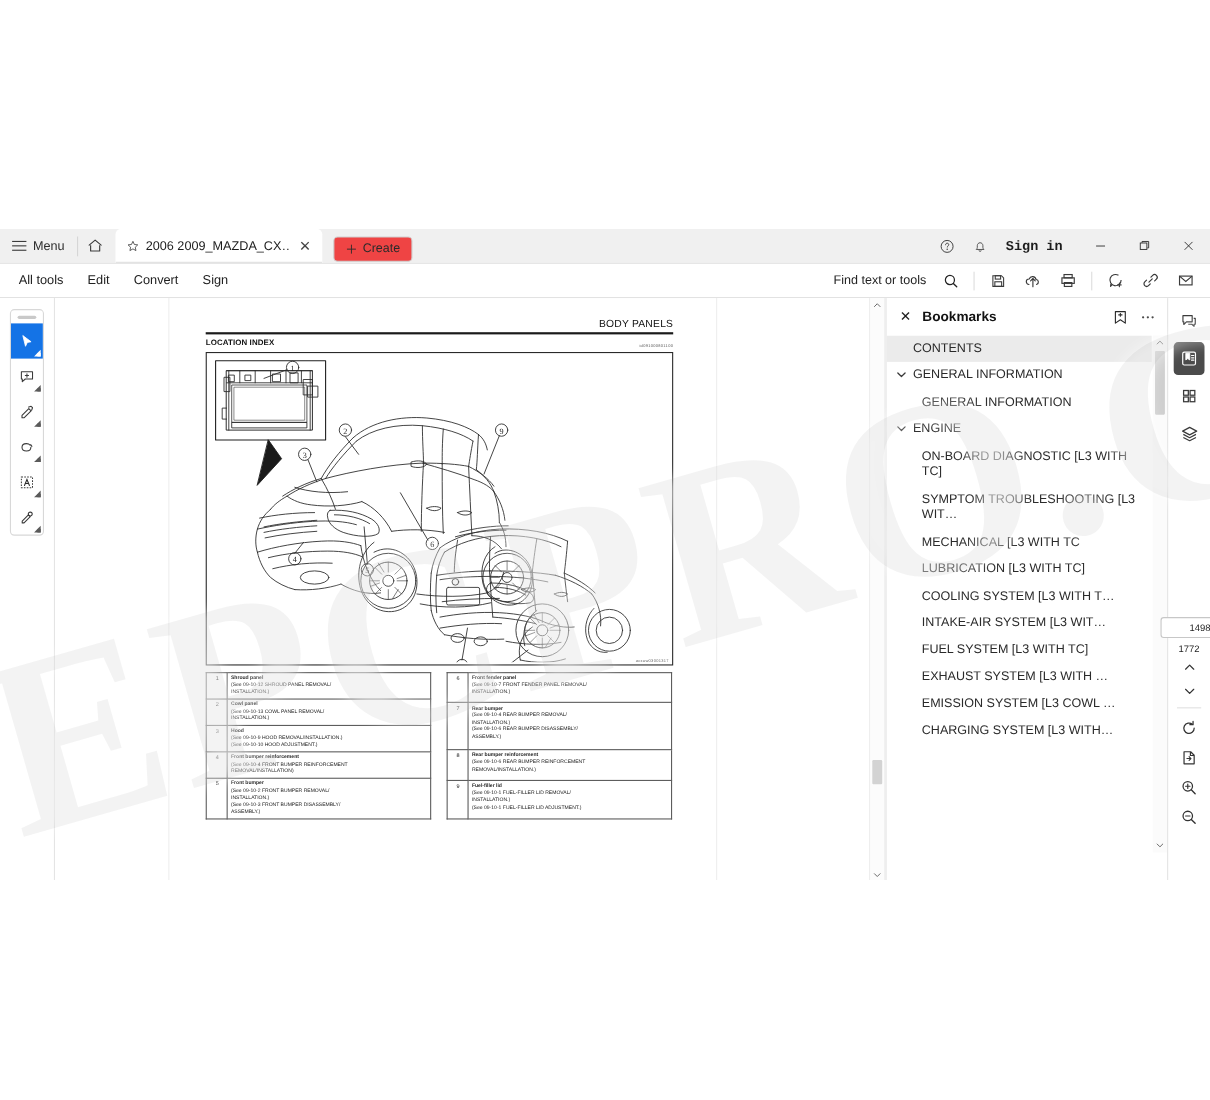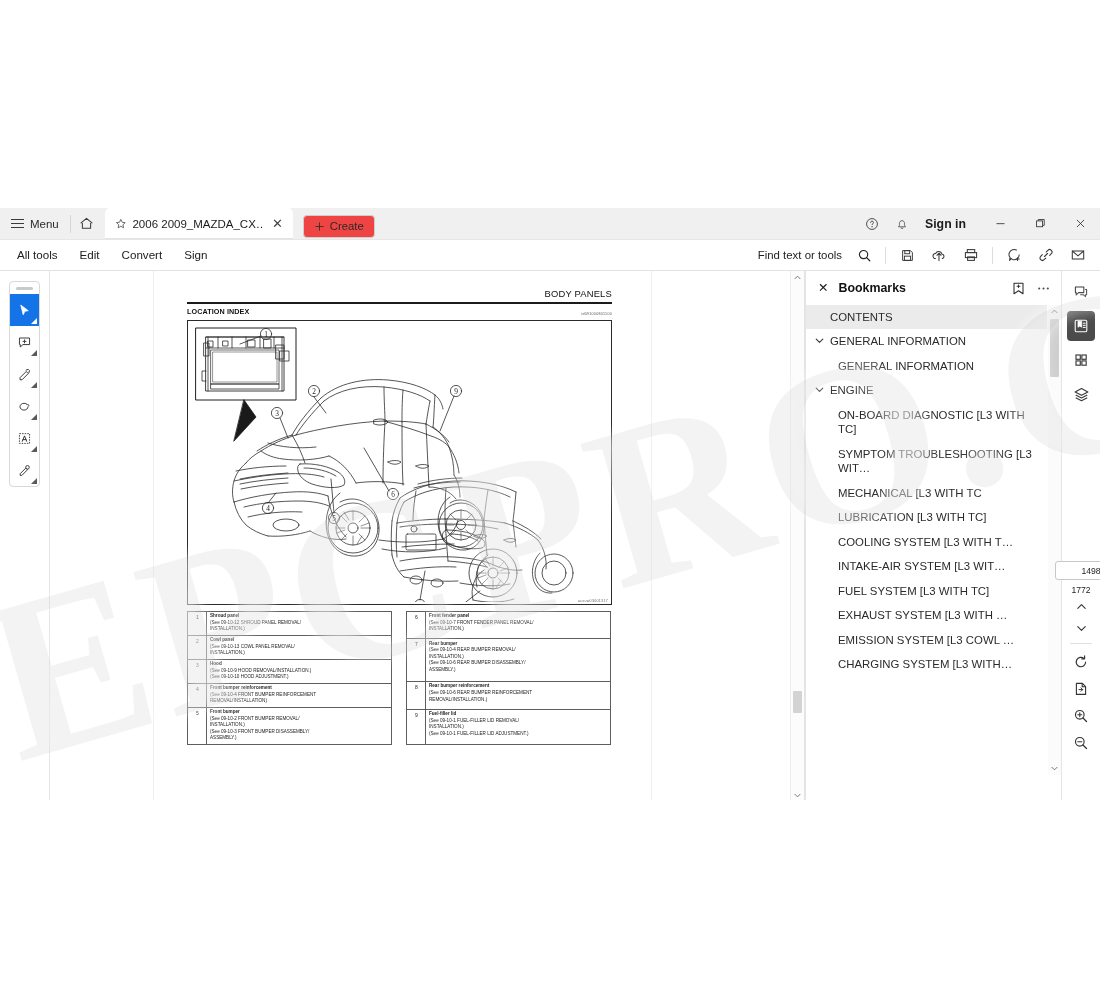--- a/index.html
+++ b/index.html
@@ -50,21 +50,21 @@
   }
   .doc-tab .tab-title{white-space:nowrap;overflow:hidden;text-overflow:clip;}
   .tab-close{font-size:13px;color:#444;line-height:1;padding:0 2px;}
   .create-btn{
     display:flex;align-items:center;gap:5px;height:21px;padding:0 10px;
     margin:5px 0 0 10px;border:1px solid #cfcfcf;border-radius:4px;
     background:#ef4444;font-size:11.3px;color:#2b2b2b;
   }
   .tb-right{margin-left:auto;display:flex;align-items:center;gap:0;}
   .tb-icon{width:30px;height:31px;display:flex;align-items:center;justify-content:center;}
-  .signin{font-size:12.3px;font-weight:700;color:#1c1c1c;padding:0 14px 0 8px;}
+  .signin{font-size:12.3px;font-weight:700;color:#1c1c1c;padding:0 14px 0 8px;font-family:Liberation Mono, monospace;}
   .win-btn{width:40px;height:31px;display:flex;align-items:center;justify-content:center;}
   
   .toolbar{
     height:30px;background:#ffffff;display:flex;align-items:center;
     border-bottom:1px solid #e2e2e2;position:relative;
   }
   .tool-menu{display:flex;align-items:center;gap:0;padding-left:6px;}
   .tool-menu span{font-size:11.6px;color:#202020;padding:0 11px;line-height:30px;}
   .toolbar-right{margin-left:auto;display:flex;align-items:center;padding-right:6px;gap:0;}
   .find-label{font-size:11.4px;color:#232323;margin-right:6px;}

